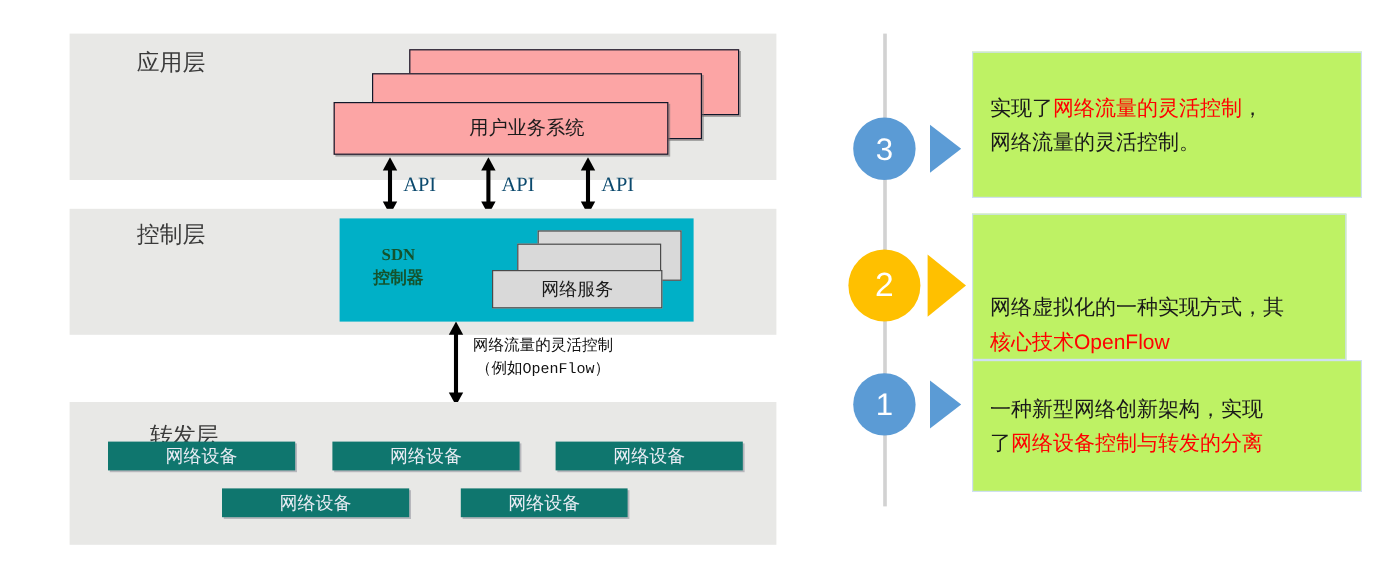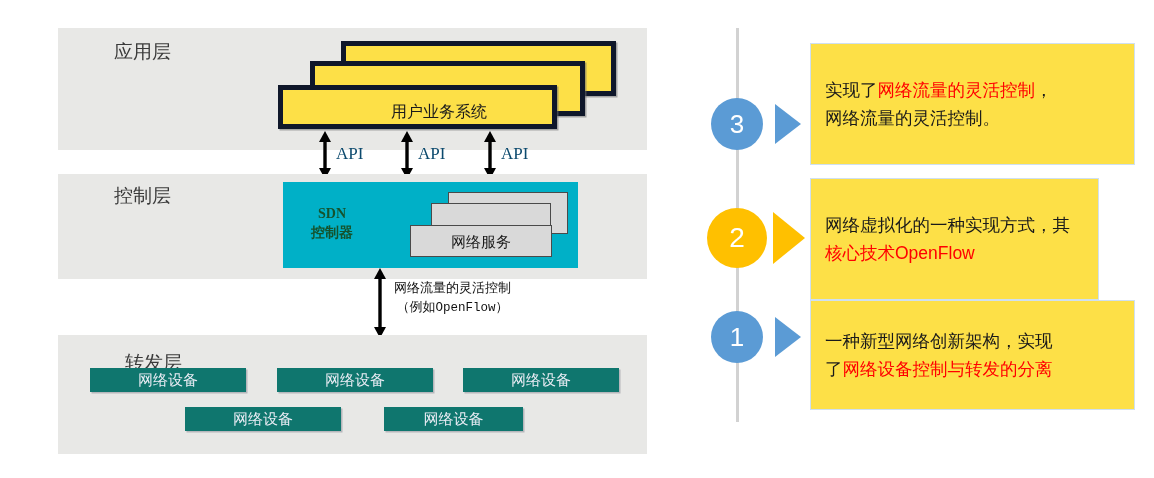--- a/index.html
+++ b/index.html
@@ -12,21 +12,21 @@
 
   
   .layer-panel{position:absolute;background:#e8e8e6;}
   .layer-title{
     position:absolute;font-family:"Liberation Serif","DejaVu Serif",serif;
     font-size:19px;color:#3a3a3a;white-space:nowrap;margin-left:32px;
   }
 
   
   .app-box{
-    position:absolute;background:#fde047;border:5px solid #0f172a;
+    position:absolute;background:#fca5a5;border:1px solid #0f172a;
     box-shadow:1.5px 1.5px 0 rgba(110,110,110,.55);
     box-sizing:border-box;
     padding-left:43px;
   }
   .app-box span{
     display:block;width:100%;text-align:center;
     font-family:"Liberation Serif","DejaVu Serif",serif;
     font-size:16px;color:#1b1b1b;
   }
 
@@ -73,21 +73,21 @@
   
   .spine{position:absolute;width:3px;background:#d2d2d2;}
   .badge{
     position:absolute;border-radius:50%;display:flex;
     align-items:center;justify-content:center;color:#fff;
     font-family:"Liberation Sans","DejaVu Sans",sans-serif;
     font-weight:normal;
   }
   .tri{position:absolute;width:0;height:0;}
   .callout{
-    position:absolute;background:#fde047;border:1px solid #cfe0f0;
+    position:absolute;background:#bef264;border:1px solid #cfe0f0;
     box-sizing:border-box;display:flex;align-items:center;
   }
   .callout p{
     margin:0;padding:0 0 0 14px;
     font-family:"Liberation Sans","DejaVu Sans",sans-serif;
     font-size:17.5px;line-height:1.62;color:#1a1a1a;
   }
   .hl{color:#ff0000;}
 </style>
 </head>
@@ -184,21 +184,21 @@
   </div>
   <div class="tri" style="left:775px;top:104px;border-top:20px solid transparent;border-bottom:20px solid transparent;border-left:26px solid #5b9bd5;"></div>
   <div class="callout" style="left:810px;top:43px;width:325px;height:122px;">
     <p><span>实现了</span><span class="hl">网络流量的灵活控制</span><span>，</span><br><span>网络流量的灵活控制。</span></p>
   </div>
 
   <div class="badge" style="left:707px;top:208px;width:60px;height:60px;background:#ffc000;font-size:28px;">
     <span>2</span>
   </div>
   <div class="tri" style="left:773px;top:212px;border-top:26px solid transparent;border-bottom:26px solid transparent;border-left:32px solid #ffc000;"></div>
-  <div class="callout" style="left:810px;top:178px;width:289px;height:122px;">
+  <div class="callout" style="left:810px;top:178px;width:312px;height:122px;align-items:flex-end;">
     <p><span>网络虚拟化的一种实现方式，其</span><br><span class="hl">核心技术OpenFlow</span></p>
   </div>
 
   <div class="badge" style="left:711px;top:311px;width:52px;height:52px;background:#5b9bd5;font-size:26px;">
     <span>1</span>
   </div>
   <div class="tri" style="left:775px;top:317px;border-top:20px solid transparent;border-bottom:20px solid transparent;border-left:26px solid #5b9bd5;"></div>
   <div class="callout" style="left:810px;top:300px;width:325px;height:110px;">
     <p><span>一种新型网络创新架构，实现</span><br><span>了</span><span class="hl">网络设备控制与转发的分离</span></p>
   </div>

